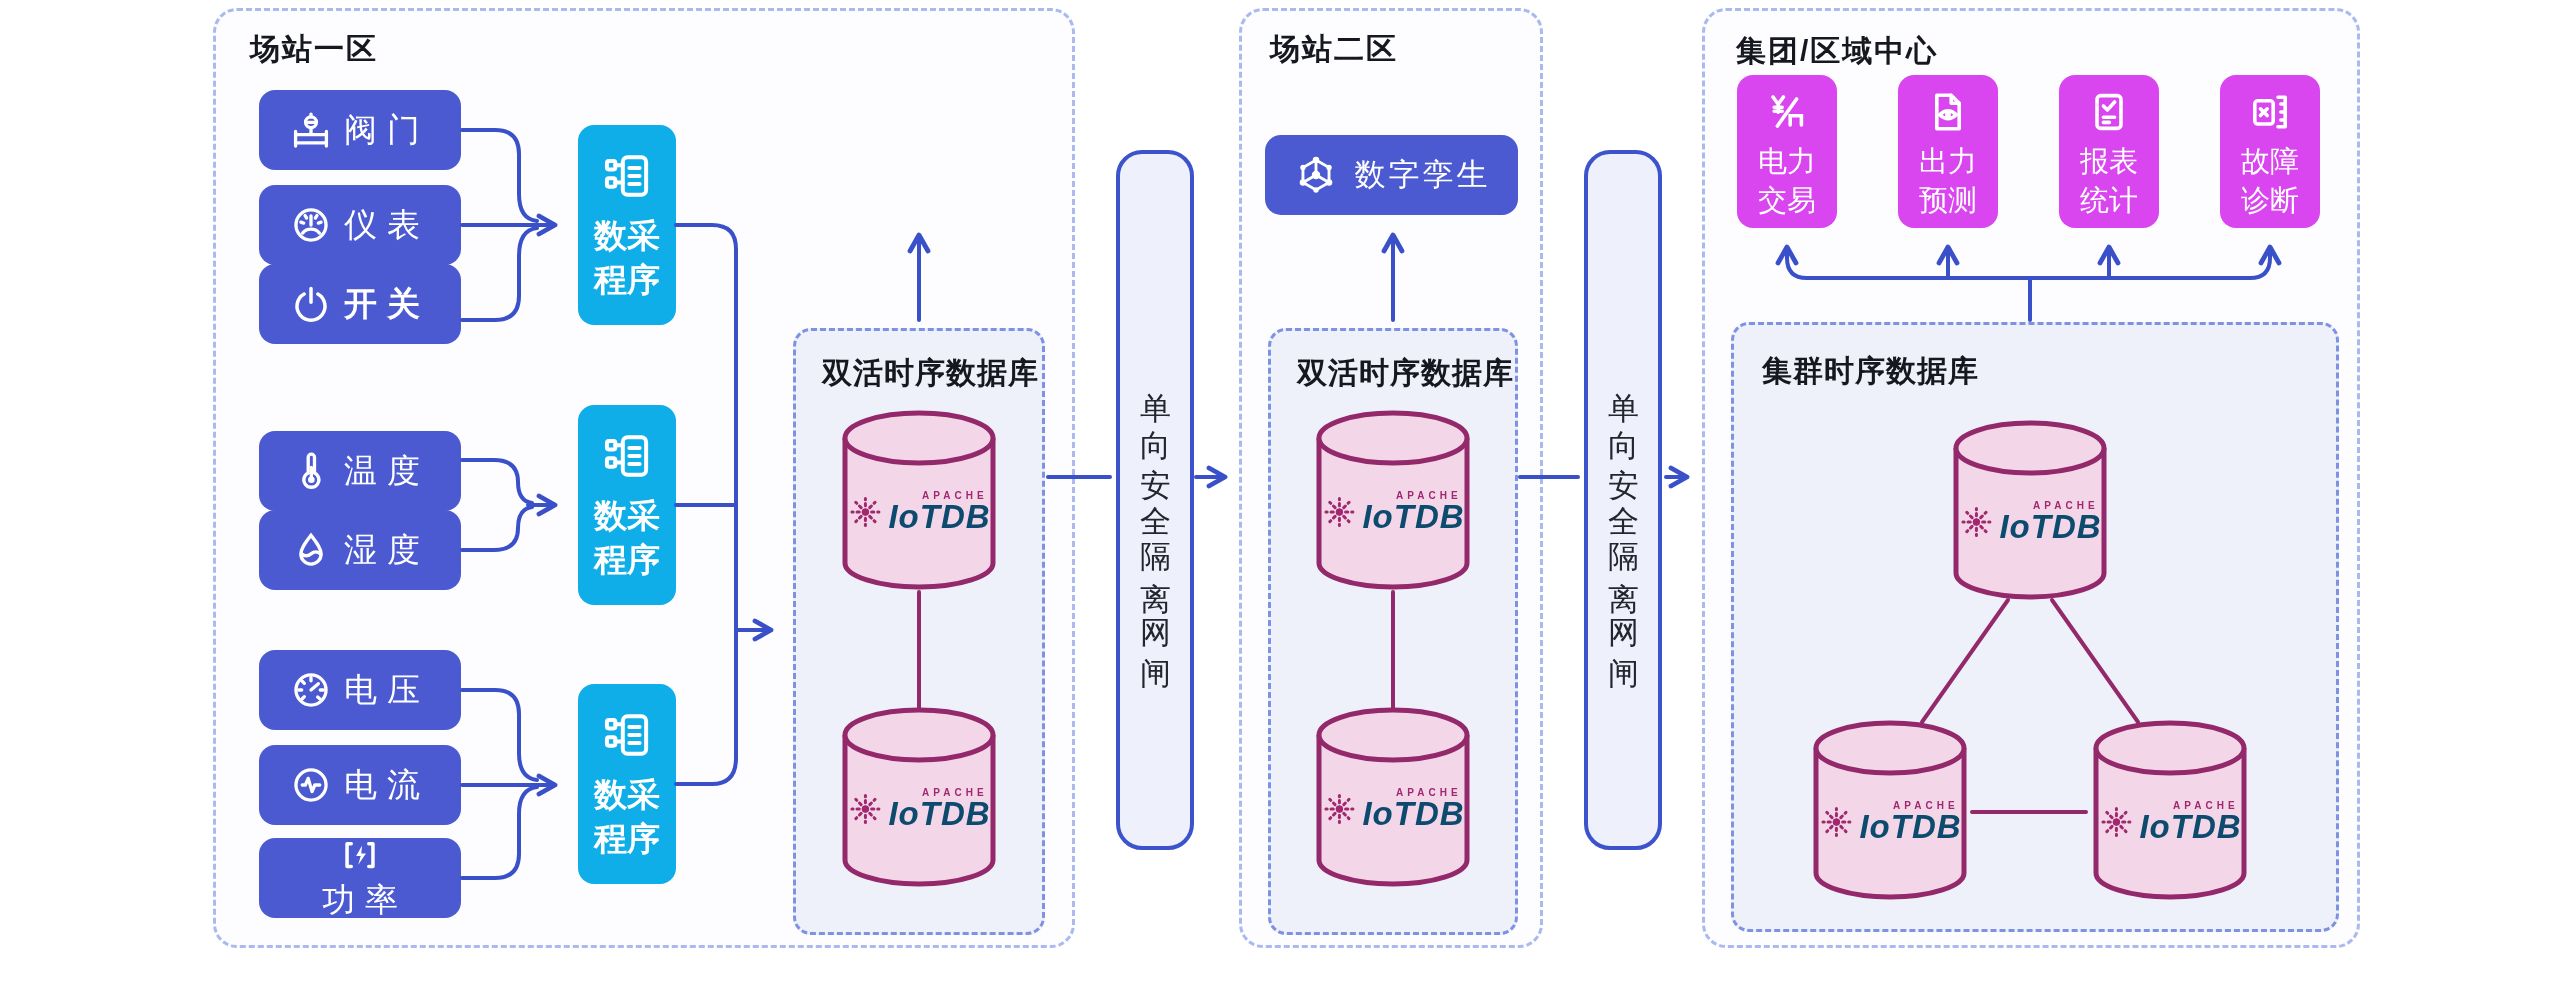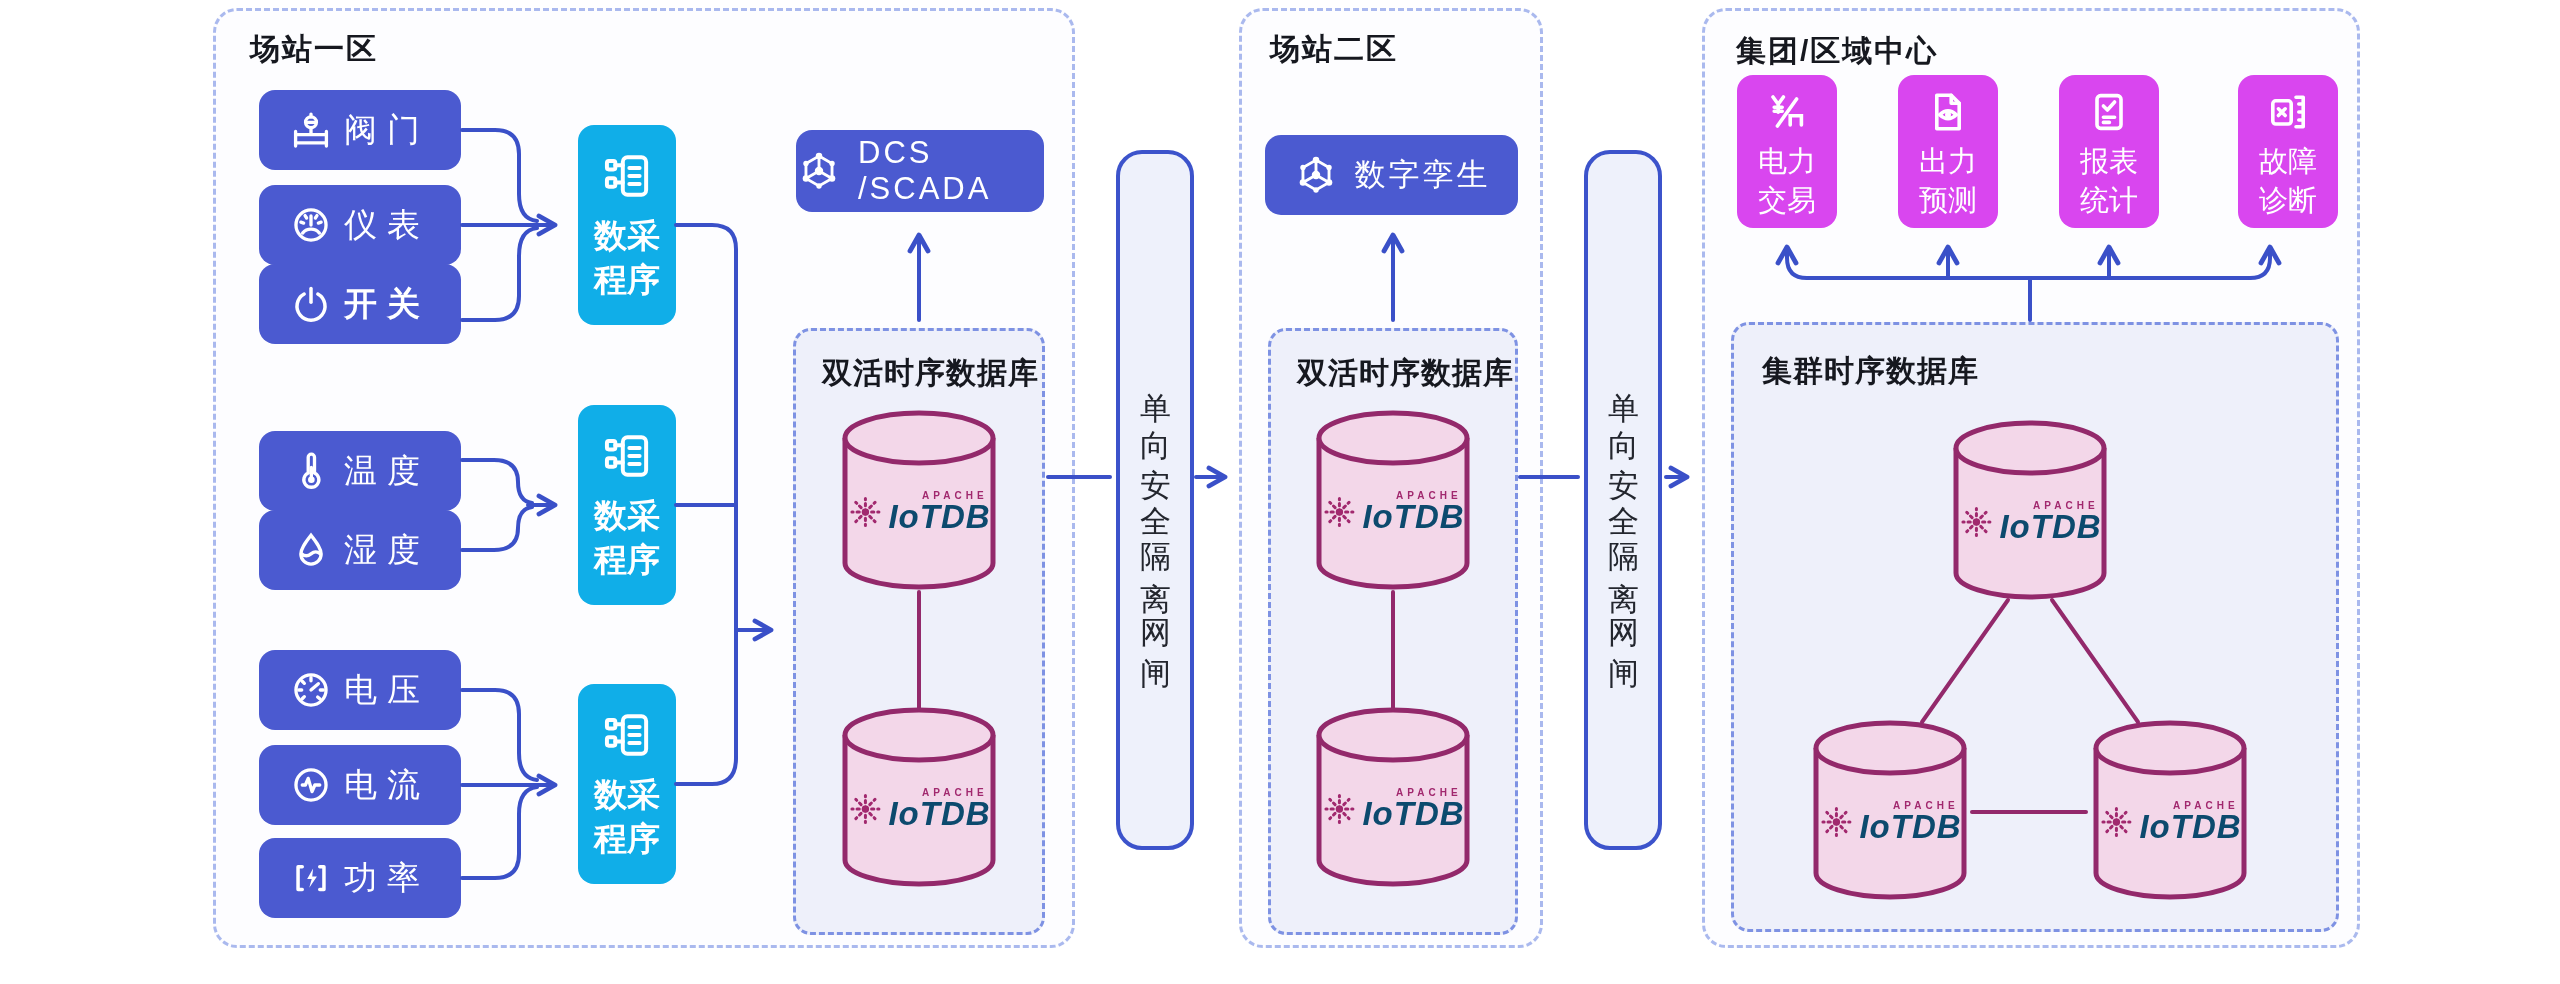--- a/index.html
+++ b/index.html
@@ -123,21 +123,21 @@
   <div class="sensor" style="top:650px;">
     <span class="icon">
       <svg width="42" height="42" viewBox="0 0 24 24" fill="none" stroke="#fff" stroke-width="1.9" stroke-linecap="round">
         <circle cx="12" cy="12" r="8.6"></circle>
           <path d="M12 12l4.2-3.6"></path>
         <path d="M12 5v1.7M5 12h1.7M17.3 12H19M7 7l1.2 1.2M7 17l1.2-1.2M15.8 16l1.2 1"></path>
       </svg>
     </span>
     <span class="lbl">电压</span>
   </div>
-  <div class="sensor" style="top:838px;">
+  <div class="sensor" style="top:838px;flex-direction:column;">
     <span class="icon">
       <svg width="42" height="42" viewBox="0 0 24 24" fill="none" stroke="#fff" stroke-width="2" stroke-linecap="round" stroke-linejoin="round">
         <path d="M7 5.5H4.6v13H7M17 5.5h2.4v13H17"></path>
         <path d="M13.2 6.5l-3.4 6h2.6l-1.4 5 4.4-6.4h-2.7z" fill="#fff" stroke="none"></path>
       </svg>
     </span>
     <span class="lbl">功率</span>
   </div>
 
   <div class="daq" style="top:125px;">
@@ -179,63 +179,47 @@
         <rect x="3.4" y="13" width="3.6" height="3.6" rx="0.8"></rect>
         <path d="M7 7.4h3.2M7 14.8h3.2"></path>
       </svg>
     </span>
     <div class="lbl">
         <div>数采</div>
         <div>程序</div>
       </div>
   </div>
 
-  <div class="bluebox" style="left:796px;top:130px;width:248px;height:82px;">
+
+  <div class="dbpanel" style="left:793px;top:328px;width:252px;height:607px;">
+    <div class="db-title">双活时序数据库</div>
+  </div>
+
+  <div class="gateway" style="left:1116px;">
+    <span class="lbl">单向安全隔离网闸</span>
+  </div>
+
+  <div class="zone" style="left:1239px;top:8px;width:304px;height:940px;">
+    <div class="zone-title" style="left:28px;">场站二区</div>
+  </div>
+
+  <div class="bluebox" style="left:1265px;top:135px;width:253px;height:80px;">
     <span class="icon">
       <svg width="46" height="46" viewBox="0 0 24 24" fill="none" stroke="#fff" stroke-width="1.5">
         <path d="M12 4.2L18.8 8.1v7.8L12 19.8 5.2 15.9V8.1z"></path>
         <path d="M12 12V4.2M12 12l6.8 3.9M12 12l-6.8 3.9"></path>
         <circle cx="12" cy="4.2" r="1.7" fill="#fff" stroke="none"></circle>
           <circle cx="18.8" cy="8.1" r="1.4" fill="#fff" stroke="none"></circle>
         <circle cx="18.8" cy="15.9" r="1.7" fill="#fff" stroke="none"></circle>
           <circle cx="12" cy="19.8" r="1.4" fill="#fff" stroke="none"></circle>
         <circle cx="5.2" cy="15.9" r="1.7" fill="#fff" stroke="none"></circle>
           <circle cx="5.2" cy="8.1" r="1.4" fill="#fff" stroke="none"></circle>
         <circle cx="12" cy="12" r="2.2" fill="#fff" stroke="none"></circle>
       </svg>
     </span>
-    <span class="lbl">DCS /SCADA</span>
-  </div>
-
-  <div class="dbpanel" style="left:793px;top:328px;width:252px;height:607px;">
-    <div class="db-title">双活时序数据库</div>
-  </div>
-
-  <div class="gateway" style="left:1116px;">
-    <span class="lbl">单向安全隔离网闸</span>
-  </div>
-
-  <div class="zone" style="left:1239px;top:8px;width:304px;height:940px;">
-    <div class="zone-title" style="left:28px;">场站二区</div>
-  </div>
-
-  <div class="bluebox" style="left:1265px;top:135px;width:253px;height:80px;">
-    <span class="icon">
-      <svg width="46" height="46" viewBox="0 0 24 24" fill="none" stroke="#fff" stroke-width="1.5">
-        <path d="M12 4.2L18.8 8.1v7.8L12 19.8 5.2 15.9V8.1z"></path>
-        <path d="M12 12V4.2M12 12l6.8 3.9M12 12l-6.8 3.9"></path>
-        <circle cx="12" cy="4.2" r="1.7" fill="#fff" stroke="none"></circle>
-          <circle cx="18.8" cy="8.1" r="1.4" fill="#fff" stroke="none"></circle>
-        <circle cx="18.8" cy="15.9" r="1.7" fill="#fff" stroke="none"></circle>
-          <circle cx="12" cy="19.8" r="1.4" fill="#fff" stroke="none"></circle>
-        <circle cx="5.2" cy="15.9" r="1.7" fill="#fff" stroke="none"></circle>
-          <circle cx="5.2" cy="8.1" r="1.4" fill="#fff" stroke="none"></circle>
-        <circle cx="12" cy="12" r="2.2" fill="#fff" stroke="none"></circle>
-      </svg>
-    </span>
     <span class="lbl">数字孪生</span>
   </div>
 
   <div class="dbpanel" style="left:1268px;top:328px;width:250px;height:607px;">
     <div class="db-title">双活时序数据库</div>
   </div>
 
   <div class="gateway" style="left:1584px;">
     <span class="lbl">单向安全隔离网闸</span>
   </div>
@@ -277,21 +261,21 @@
         <rect x="6" y="3.8" width="12" height="16.4" rx="1.8"></rect>
         <path d="M9.2 9l2 2 3.6-4"></path>
           <path d="M9.2 14.6h5.6M9.2 17.2h3"></path>
       </svg>
     </span>
     <div class="lbl">
         <div>报表</div>
         <div>统计</div>
       </div>
   </div>
-  <div class="appbox" style="left:2220px;margin-left:18px;">
+  <div class="appbox" style="left:2220px;">
     <span class="icon">
       <svg width="48" height="48" viewBox="0 0 24 24" fill="none" stroke="#fff" stroke-width="1.8" stroke-linecap="round" stroke-linejoin="round">
         <rect x="4.4" y="6.4" width="9.2" height="11.6" rx="1.5"></rect>
         <path d="M7.2 10.4l3.4 3.4M10.6 10.4l-3.4 3.4"></path>
         <path d="M16 4.6h3.6v14.8H16"></path>
         <path d="M17.4 8h1.4M17.4 12h1.4M17.4 16h1.4"></path>
       </svg>
     </span>
     <div class="lbl">
         <div>故障</div>

